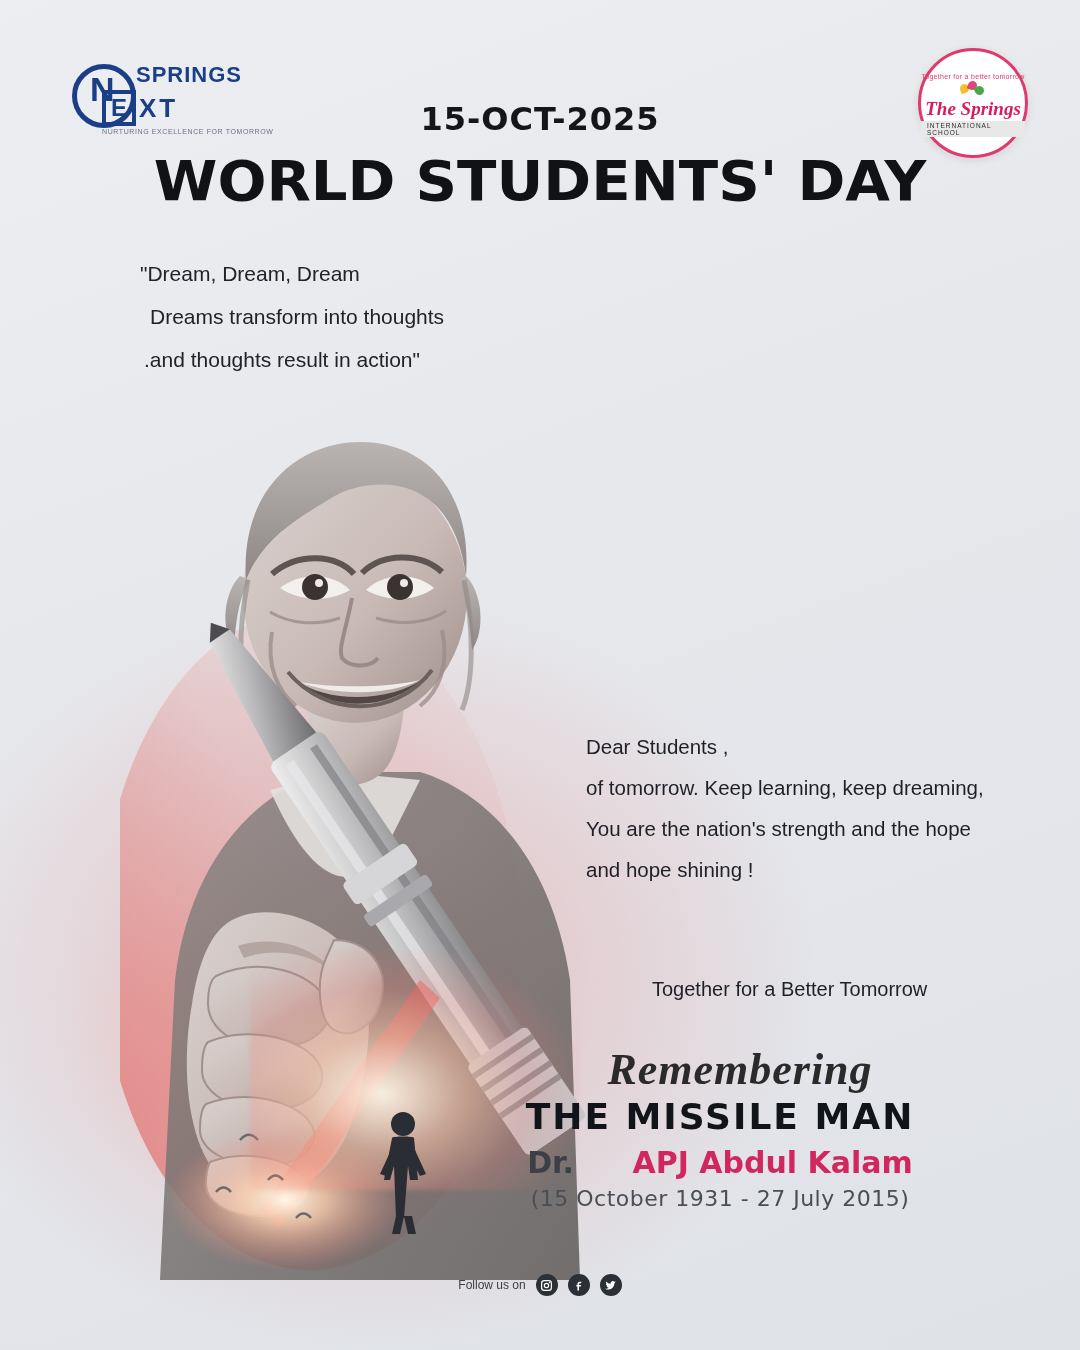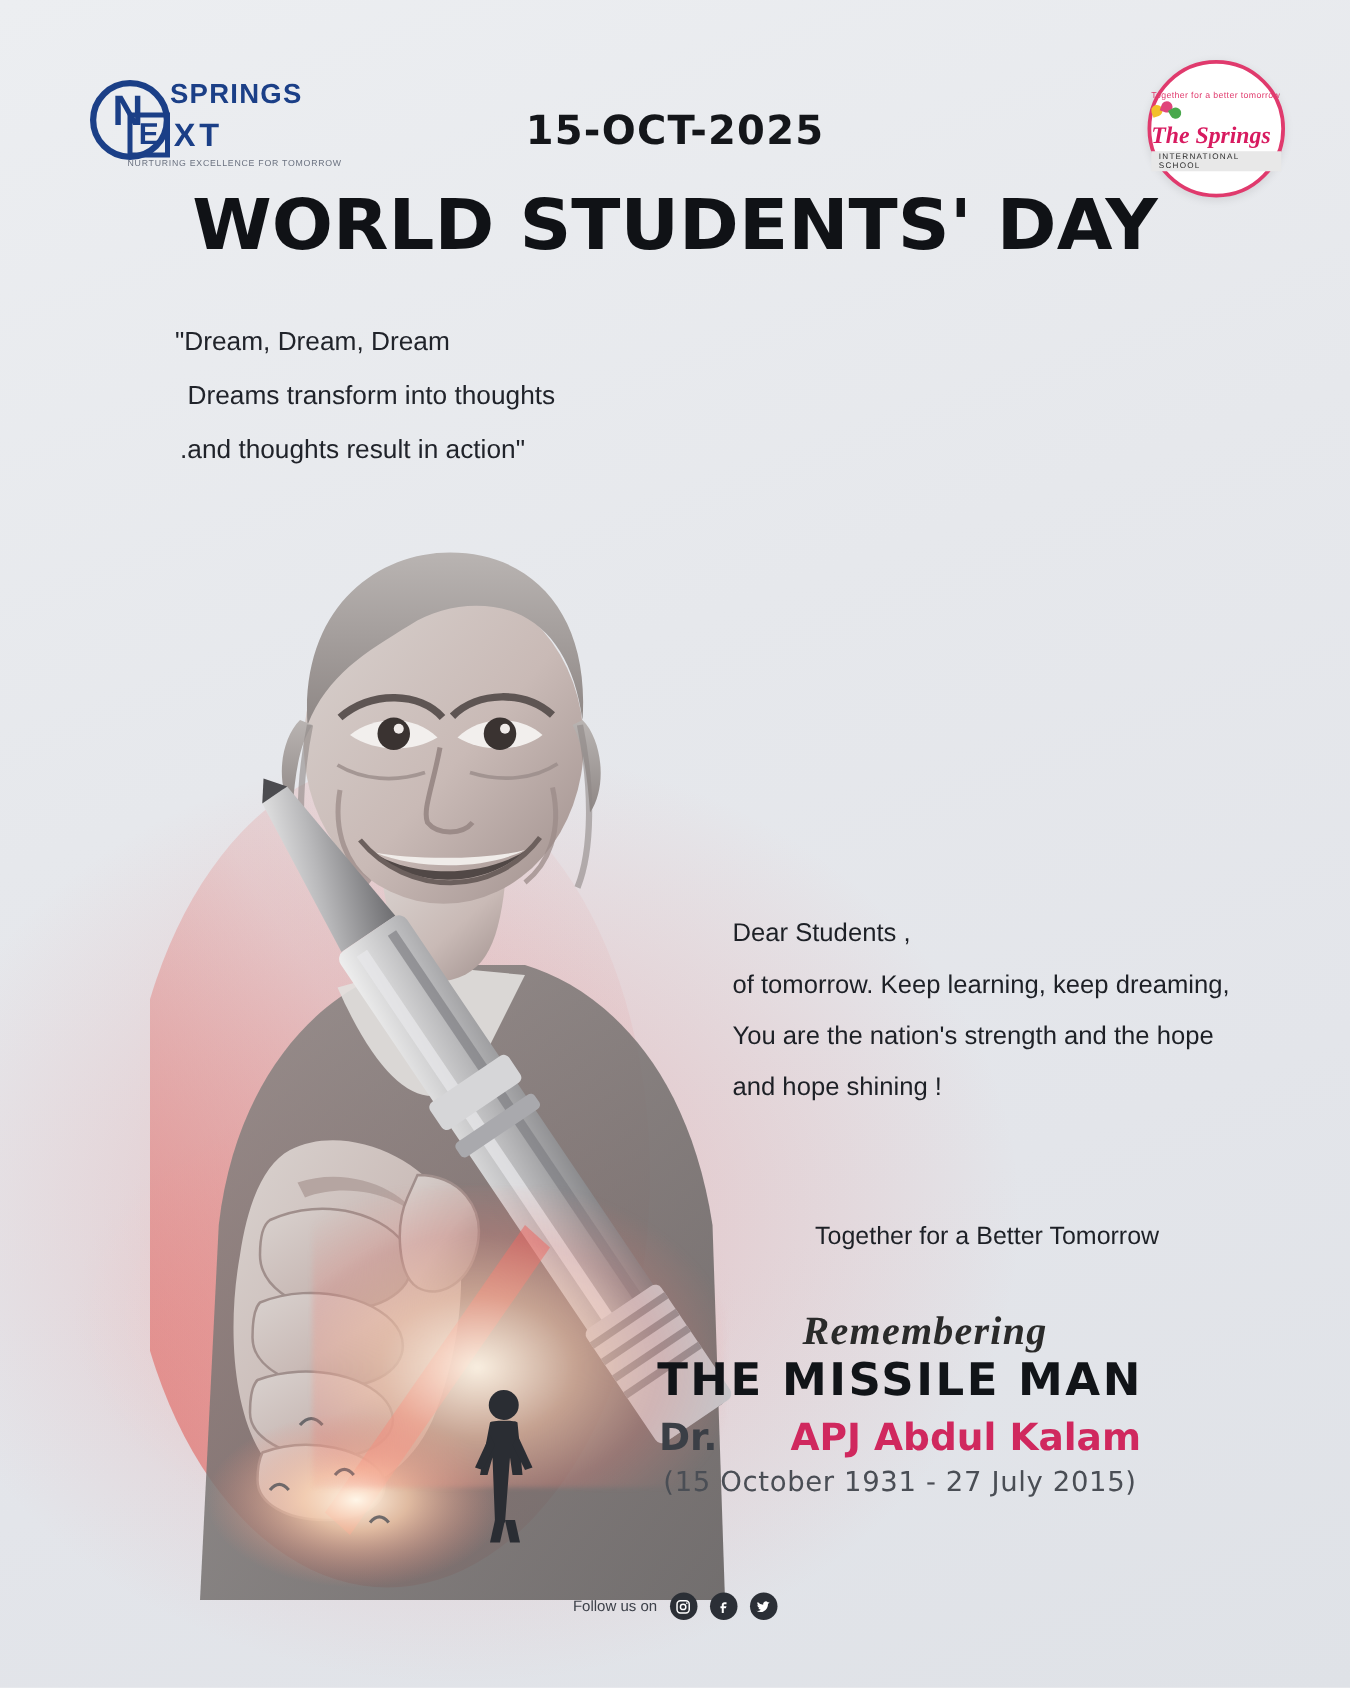--- a/index.html
+++ b/index.html
@@ -49,21 +49,21 @@
   }
   .logo-left .tagline{
     position:absolute;left:30px;top:66px;font-size:7px;letter-spacing:0.6px;color:#6b7280;
     white-space:nowrap;
   }
 
   .logo-right{
     position:absolute;right:52px;top:48px;width:104px;height:104px;border-radius:50%;
     background:#fff;border:3px solid #e03a6d;
     box-shadow:0 2px 8px rgba(0,0,0,0.10);
-    display:flex;flex-direction:column;align-items:flex-start;justify-content:center;
+    display:flex;flex-direction:column;align-items:center;justify-content:center;
   }
   .logo-right .arc{
     font-size:7px;color:#e03a6d;letter-spacing:0.3px;margin-top:4px;white-space:nowrap;
   }
   .logo-right .flower{
     width:26px;height:16px;margin:1px 0 0 0;position:relative;
   }
   .logo-right .flower i{
     position:absolute;width:9px;height:9px;border-radius:50% 50% 50% 0;display:block;
   }
@@ -73,21 +73,21 @@
   .logo-right .name{
     font-family:"Liberation Serif",serif;font-style:italic;font-weight:bold;
     font-size:19px;color:#d81b60;line-height:1;margin-top:2px;
   }
   .logo-right .sub{
     font-size:6.5px;letter-spacing:1px;color:#2b2b2b;background:#e8e8e8;padding:1px 6px;margin-top:3px;
   }
 
   
   .date{
-    position:absolute;left:0;right:0;top:85px;text-align:center;
+    position:absolute;left:0;right:0;top:100px;text-align:center;
     font-size:32px;font-weight:bold;letter-spacing:1px;color:#14161a;
     font-family:"DejaVu Sans",sans-serif;
   }
   .title{
     position:absolute;left:0;right:0;top:148px;text-align:center;
     font-size:56px;font-weight:bold;letter-spacing:0px;color:#101216;
     font-family:"DejaVu Sans",sans-serif;
     transform:scaleX(1.03);
   }
 
@@ -120,21 +120,21 @@
     position:absolute;left:652px;top:978px;
     font-size:20px;color:#1d2026;
   }
 
   
   .remember{
     position:absolute;left:440px;top:1048px;width:560px;text-align:center;
   }
   .remember .scriptline{
     font-family:"Liberation Serif",serif;font-style:italic;font-weight:bold;
-    font-size:32px;color:#2a2a2a;letter-spacing:1px;line-height:1;
+    font-size:44px;color:#2a2a2a;letter-spacing:1px;line-height:1;
     margin-left:40px;
   }
   .remember .missile{
     font-family:"DejaVu Sans",sans-serif;font-weight:bold;
     font-size:36px;letter-spacing:2px;color:#111418;line-height:1.15;margin-top:4px;
   }
   .remember .kalam{
     font-family:"DejaVu Sans",sans-serif;font-weight:bold;font-size:30px;margin-top:8px;
   }
   .remember .kalam .dr{color:#3b3f46;}

